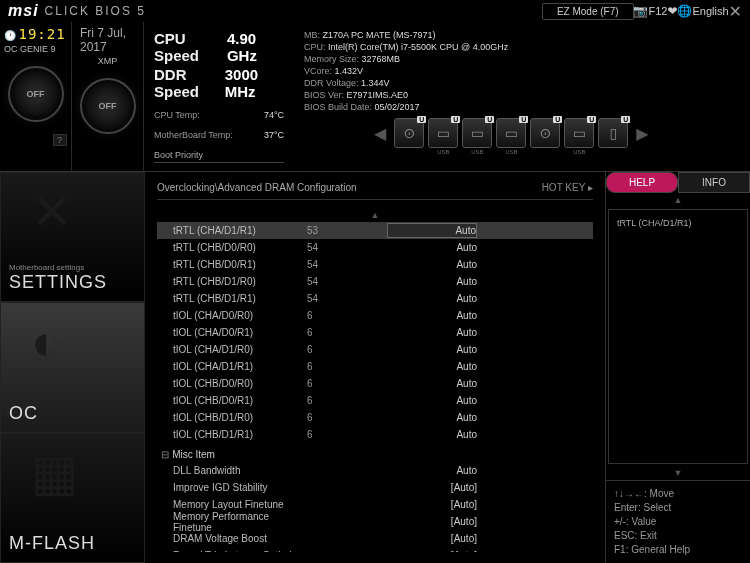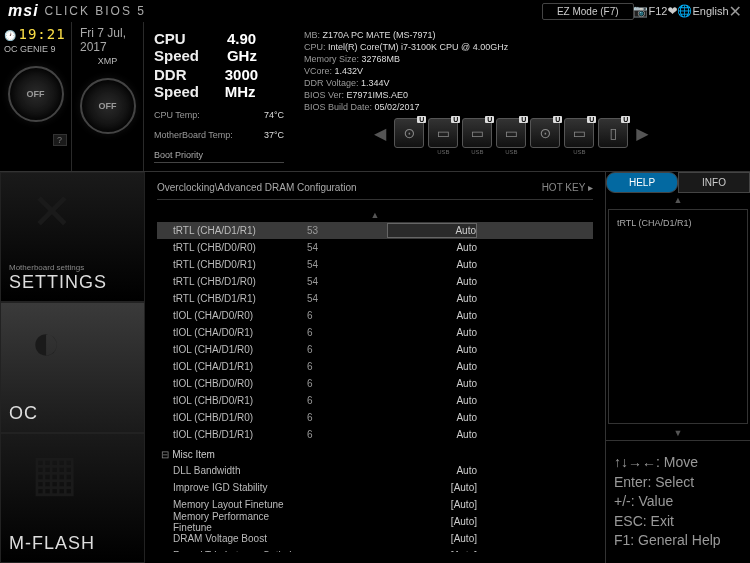--- a/index.html
+++ b/index.html
@@ -60,23 +60,23 @@
 .setting-name { width:150px; padding-left:16px; color:#bbb; }
 .setting-num { width:80px; color:#999; text-align:left; }
 .setting-val { width:90px; text-align:right; color:#ccc; }
 .setting-row.selected .setting-val { background:#2a2a2a; border:1px solid #666; height:15px; line-height:13px; }
 .section-hdr { font-size:10px; color:#ccc; padding:6px 0 2px 4px; }
 .section-hdr::before { content:"⊟ "; color:#888; }
 
 .right-panel { width:145px; border-left:1px solid #333; display:flex; flex-direction:column; }
 .help-tabs { display:flex; }
 .help-tab { flex:1; text-align:center; padding:4px; font-size:10px; border:1px solid #444; cursor:pointer; background:#1a1a1a; }
-.help-tab.active { background:#0369a1; color:#fff;border-radius:9px; }
+.help-tab.active { background:#be185d; color:#fff;border-radius:9px; }
 .help-body { flex:1; padding:8px; font-size:9px; color:#aaa; border:1px solid #333; margin:2px; }
-.help-keys { padding:12px 8px; font-size:14px; color:#999; border-top:1px solid #333; line-height:1.4; }
+.help-keys { padding:6px 8px; font-size:10px; color:#999; border-top:1px solid #333; line-height:1.4; }
 .scroll-arrow { text-align:center; color:#555; font-size:9px; cursor:pointer; padding:2px; }
 </style>
 </head>
 <body>
 
 <div class="top-bar">
   <span class="logo">msi</span>
   <span class="logo-sub">CLICK BIOS 5</span>
   <div class="top-right">
     <span class="ez-mode">EZ Mode (F7)</span>
@@ -119,21 +119,21 @@
         <span class="temp-val">74°C</span>
       </div>
     <div class="temp-row">
         <span>MotherBoard Temp:</span>
         <span class="temp-val">37°C</span>
       </div>
     <div class="boot-label">Boot Priority</div>
   </div>
   <div class="sys-box">
     <div class="sys-row"><span>MB:</span> <span class="sys-val">Z170A PC MATE (MS-7971)</span></div>
-    <div class="sys-row"><span>CPU:</span> <span class="sys-val">Intel(R) Core(TM) i7-3100K CPU @ 4.00GHz</span></div>
+    <div class="sys-row"><span>CPU:</span> <span class="sys-val">Intel(R) Core(TM) i7-5500K CPU @ 4.00GHz</span></div>
     <div class="sys-row"><span>Memory Size:</span> <span class="sys-val">32768MB</span></div>
     <div class="sys-row"><span>VCore:</span> <span class="sys-val">1.432V</span></div>
     <div class="sys-row"><span>DDR Voltage:</span> <span class="sys-val">1.344V</span></div>
     <div class="sys-row"><span>BIOS Ver:</span> <span class="sys-val">E7971IMS.AE0</span></div>
     <div class="sys-row"><span>BIOS Build Date:</span> <span class="sys-val">05/02/2017</span></div>
   </div>
 </div>
 
 <div class="boot-icons" id="boot-icons">
   <div class="boot-nav">◀</div>

